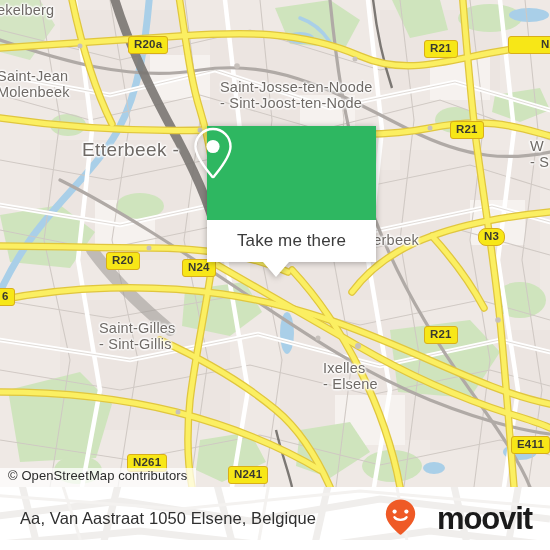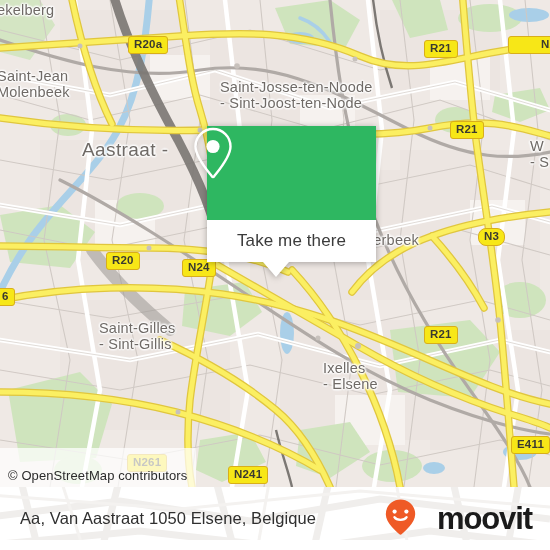--- a/index.html
+++ b/index.html
@@ -47,21 +47,21 @@
     box-sizing:border-box;
     text-align:left;
     white-space:nowrap;
   }
 
   
   .attrib{
     position:absolute;left:0;bottom:0;
     background:rgba(255,255,255,.72);
     font-size:13px;color:#2b2b2b;
-    padding:20px 9px 4px 8px;
+    padding:0 9px 4px 8px;
     letter-spacing:.1px;
     white-space:nowrap;
   }
 
   
   .callout{
     position:absolute;left:191px;top:126px;width:169px;
     filter:drop-shadow(0 1px 3px rgba(0,0,0,.30));
     padding-left:16px;
   }
@@ -272,21 +272,21 @@
           <circle cx="498" cy="320" r="2.8"></circle>
           <circle cx="178" cy="412" r="2.5"></circle>
           <circle cx="318" cy="338" r="2.5"></circle>
         </g>
       </g>
     </svg>
 
     <div class="place mid" style="left:-3px;top:2px;">ekelberg</div>
     <div class="place mid" style="left:-8px;top:68px;">-Saint-Jean
 -Molenbeek</div>
-    <div class="place big" style="left:82px;top:139px;">Aastraat -</div>
+    <div class="place big" style="left:82px;top:139px;">Etterbeek -</div>
     <div class="place mid" style="left:220px;top:79px;">Saint-Josse-ten-Noode
 - Sint-Joost-ten-Node</div>
     <div class="place mid" style="left:530px;top:138px;">W
 - S</div>
     <div class="place mid" style="left:355px;top:232px;">Etterbeek</div>
     <div class="place mid" style="left:99px;top:320px;">Saint-Gilles
 - Sint-Gillis</div>
     <div class="place mid" style="left:323px;top:360px;">Ixelles
 - Elsene</div>
 

